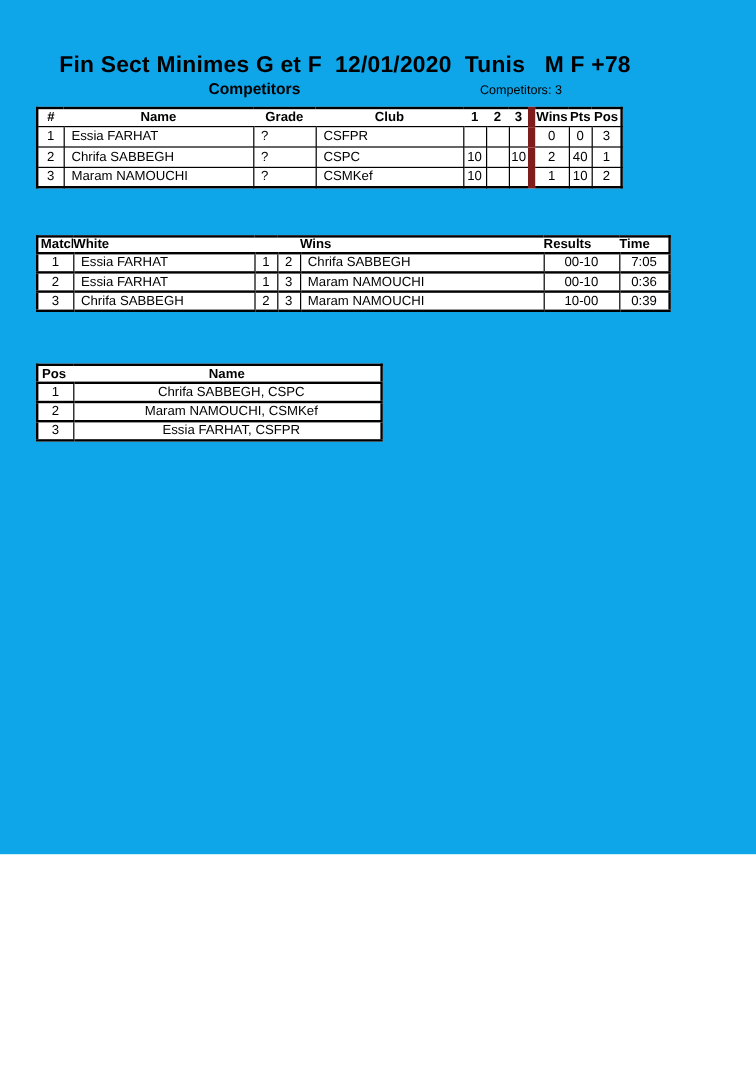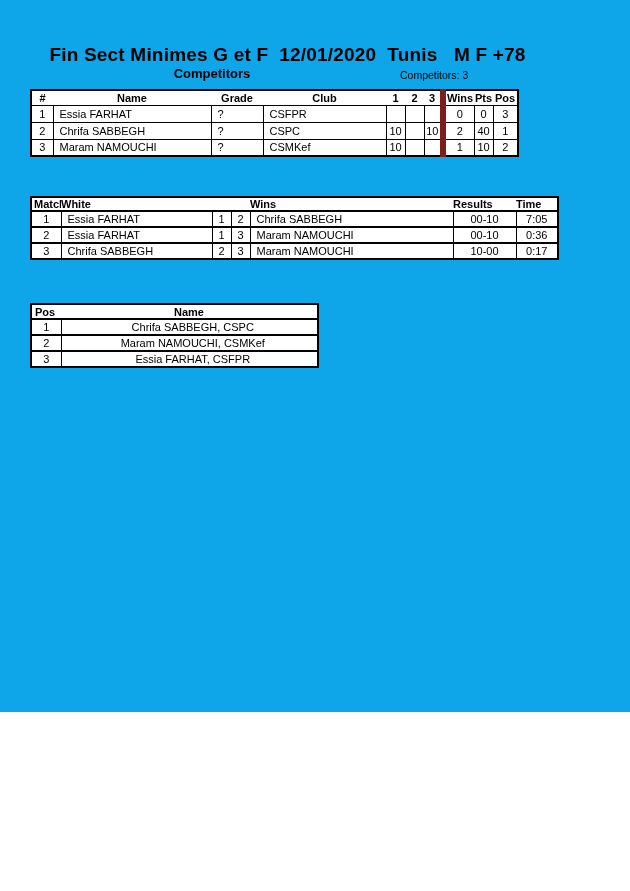--- a/index.html
+++ b/index.html
@@ -180,21 +180,21 @@
         <td>00-10</td>
         <td>0:36</td>
       </tr>
       <tr>
         <td>3</td>
         <td class="al">Chrifa SABBEGH</td>
         <td>2</td>
         <td>3</td>
         <td class="al">Maram NAMOUCHI</td>
         <td>10-00</td>
-        <td>0:17</td>
+        <td>0:39</td>
       </tr>
     </tbody>
   </table>
 
 
   <table class="tbl-results">
     <colgroup>
       <col style="width:30px">
         <col style="width:257px">
     </colgroup>

